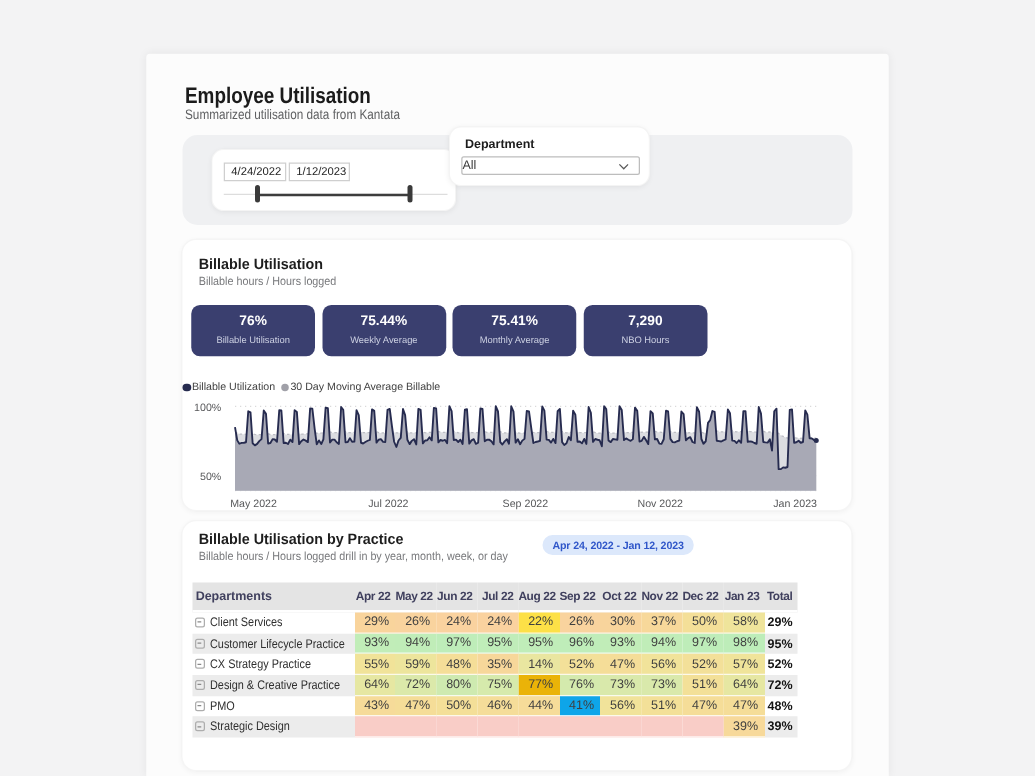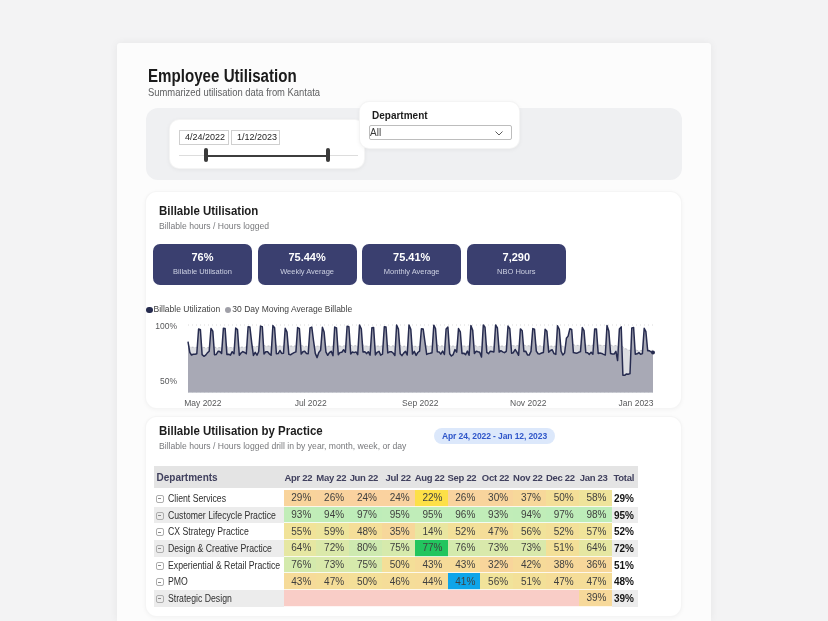--- a/index.html
+++ b/index.html
@@ -198,43 +198,29 @@
             <td class="v" style="background:#f3e099">52%</td>
             <td class="v" style="background:#f0e49a">57%</td>
             <td class="tot">52%</td>
           </tr>
 <tr class="band">
             <td class="dept"><span class="exp"></span><span class="nm">Design &amp; Creative Practice</span></td>
             <td class="v" style="background:#e6e7a2">64%</td>
             <td class="v" style="background:#dbe9aa">72%</td>
             <td class="v" style="background:#ceeab0">80%</td>
             <td class="v" style="background:#d6eaac">75%</td>
-            <td class="v" style="background:#22c55e">77%</td>
+            <td class="v" style="background:#eab308">77%</td>
             <td class="v" style="background:#d4eaad">76%</td>
             <td class="v" style="background:#d9e9ab">73%</td>
             <td class="v" style="background:#d9e9ab">73%</td>
             <td class="v" style="background:#f3e098">51%</td>
             <td class="v" style="background:#e6e7a2">64%</td>
             <td class="tot">72%</td>
           </tr>
 <tr>
-            <td class="dept"><span class="exp"></span><span class="nm">Experiential &amp; Retail Practice</span></td>
-            <td class="v" style="background:#d4eaad">76%</td>
-            <td class="v" style="background:#d9e9ab">73%</td>
-            <td class="v" style="background:#d6eaac">75%</td>
-            <td class="v" style="background:#f4df98">50%</td>
-            <td class="v" style="background:#f6db99">43%</td>
-            <td class="v" style="background:#f6db99">43%</td>
-            <td class="v" style="background:#f8d59b">32%</td>
-            <td class="v" style="background:#f6da99">42%</td>
-            <td class="v" style="background:#f7d89a">38%</td>
-            <td class="v" style="background:#f7d79a">36%</td>
-            <td class="tot">51%</td>
-          </tr>
-<tr>
             <td class="dept"><span class="exp"></span><span class="nm">PMO</span></td>
             <td class="v" style="background:#f6db99">43%</td>
             <td class="v" style="background:#f5dd98">47%</td>
             <td class="v" style="background:#f4df98">50%</td>
             <td class="v" style="background:#f5dd99">46%</td>
             <td class="v" style="background:#f6dc99">44%</td>
             <td class="v" style="background:#0ea5e9">41%</td>
             <td class="v" style="background:#f1e39a">56%</td>
             <td class="v" style="background:#f3e098">51%</td>
             <td class="v" style="background:#f5dd98">47%</td>

